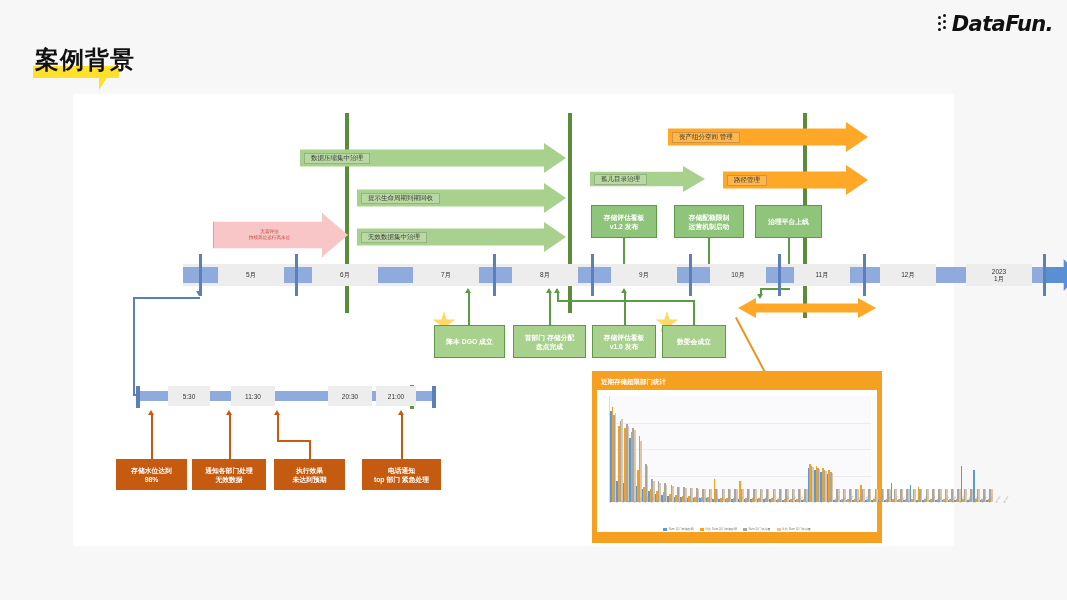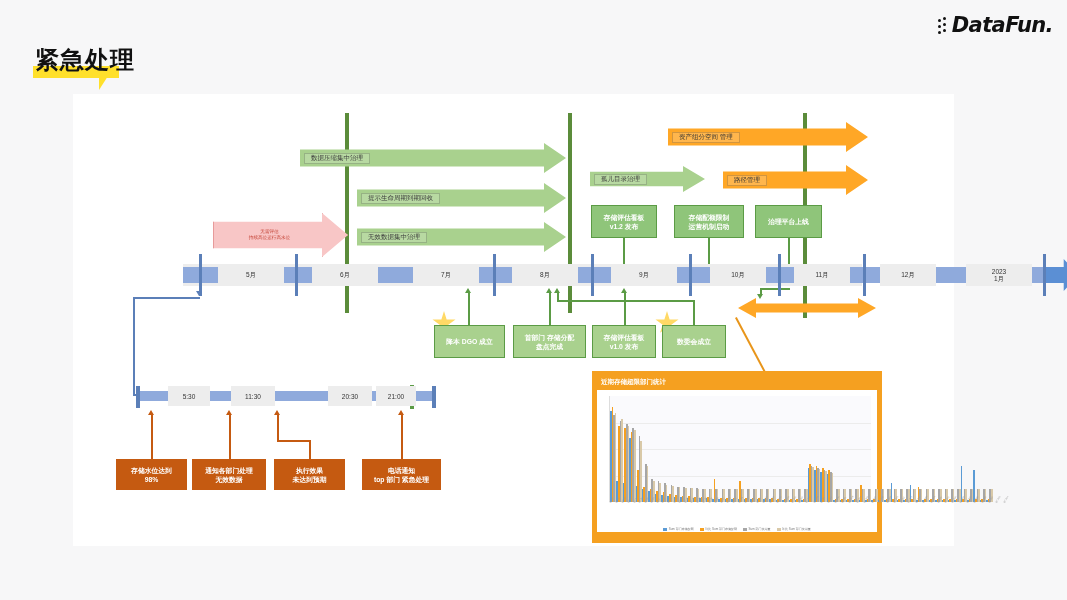--- a/index.html
+++ b/index.html
@@ -6,21 +6,21 @@
   html,body { width:1067px; height:600px; }
   body {
     font-family: "Liberation Sans", "DejaVu Sans", sans-serif;
     background:#f7f7f8;
     position:relative;
     overflow:hidden;
   }
   .slide { position:absolute; inset:0; background:#f7f7f8; }
 
   
-  .logo { position:absolute; right:14px; top:14px; display:flex; align-items:center; height:22px; }
+  .logo { position:absolute; right:14px; top:14px; display:flex; height:22px; }
   .logo-dots { position:relative; width:13px; height:16px; margin-right:1px; }
   .logo-dots i { position:absolute; width:3px; height:3px; background:#111; border-radius:50%; }
   .logo-text { font-family:"DejaVu Sans", sans-serif; font-weight:bold; font-style:italic;
                font-size:21px; letter-spacing:-.6px; color:#111; line-height:21px; }
 
   
   .title-wrap { position:absolute; left:35px; top:44px; }
   .title-hl { position:absolute; left:-2px; top:22px; width:86px; height:12px; background:#FFE02B; z-index:0; }
   .title-hl:after { content:""; position:absolute; left:66px; top:10px; border-left:9px solid #FFE02B;
                     border-bottom:14px solid transparent; }
@@ -137,21 +137,21 @@
       <i style="left:0;top:8px"></i>
         <i style="left:5px;top:6px"></i>
       <i style="left:5px;top:12px"></i>
         <i style="left:0;top:14px"></i>
     </div>
     <span class="logo-text">DataFun.</span>
   </div>
 
   <div class="title-wrap">
     <div class="title-hl"></div>
-    <div class="title-txt">紧急处理</div>
+    <div class="title-txt">案例背景</div>
   </div>
 
   <div class="canvas"></div>
 
   <div class="vline" style="left:345px;top:113px;height:200px;"></div>
   <div class="vline" style="left:568px;top:113px;height:200px;"></div>
   <div class="vline" style="left:803px;top:113px;height:205px;"></div>
 
   <div class="arrowbar green" style="left:300px;top:143px;width:266px;height:30px;">
     <div class="lbl">数据压缩集中治理</div>

